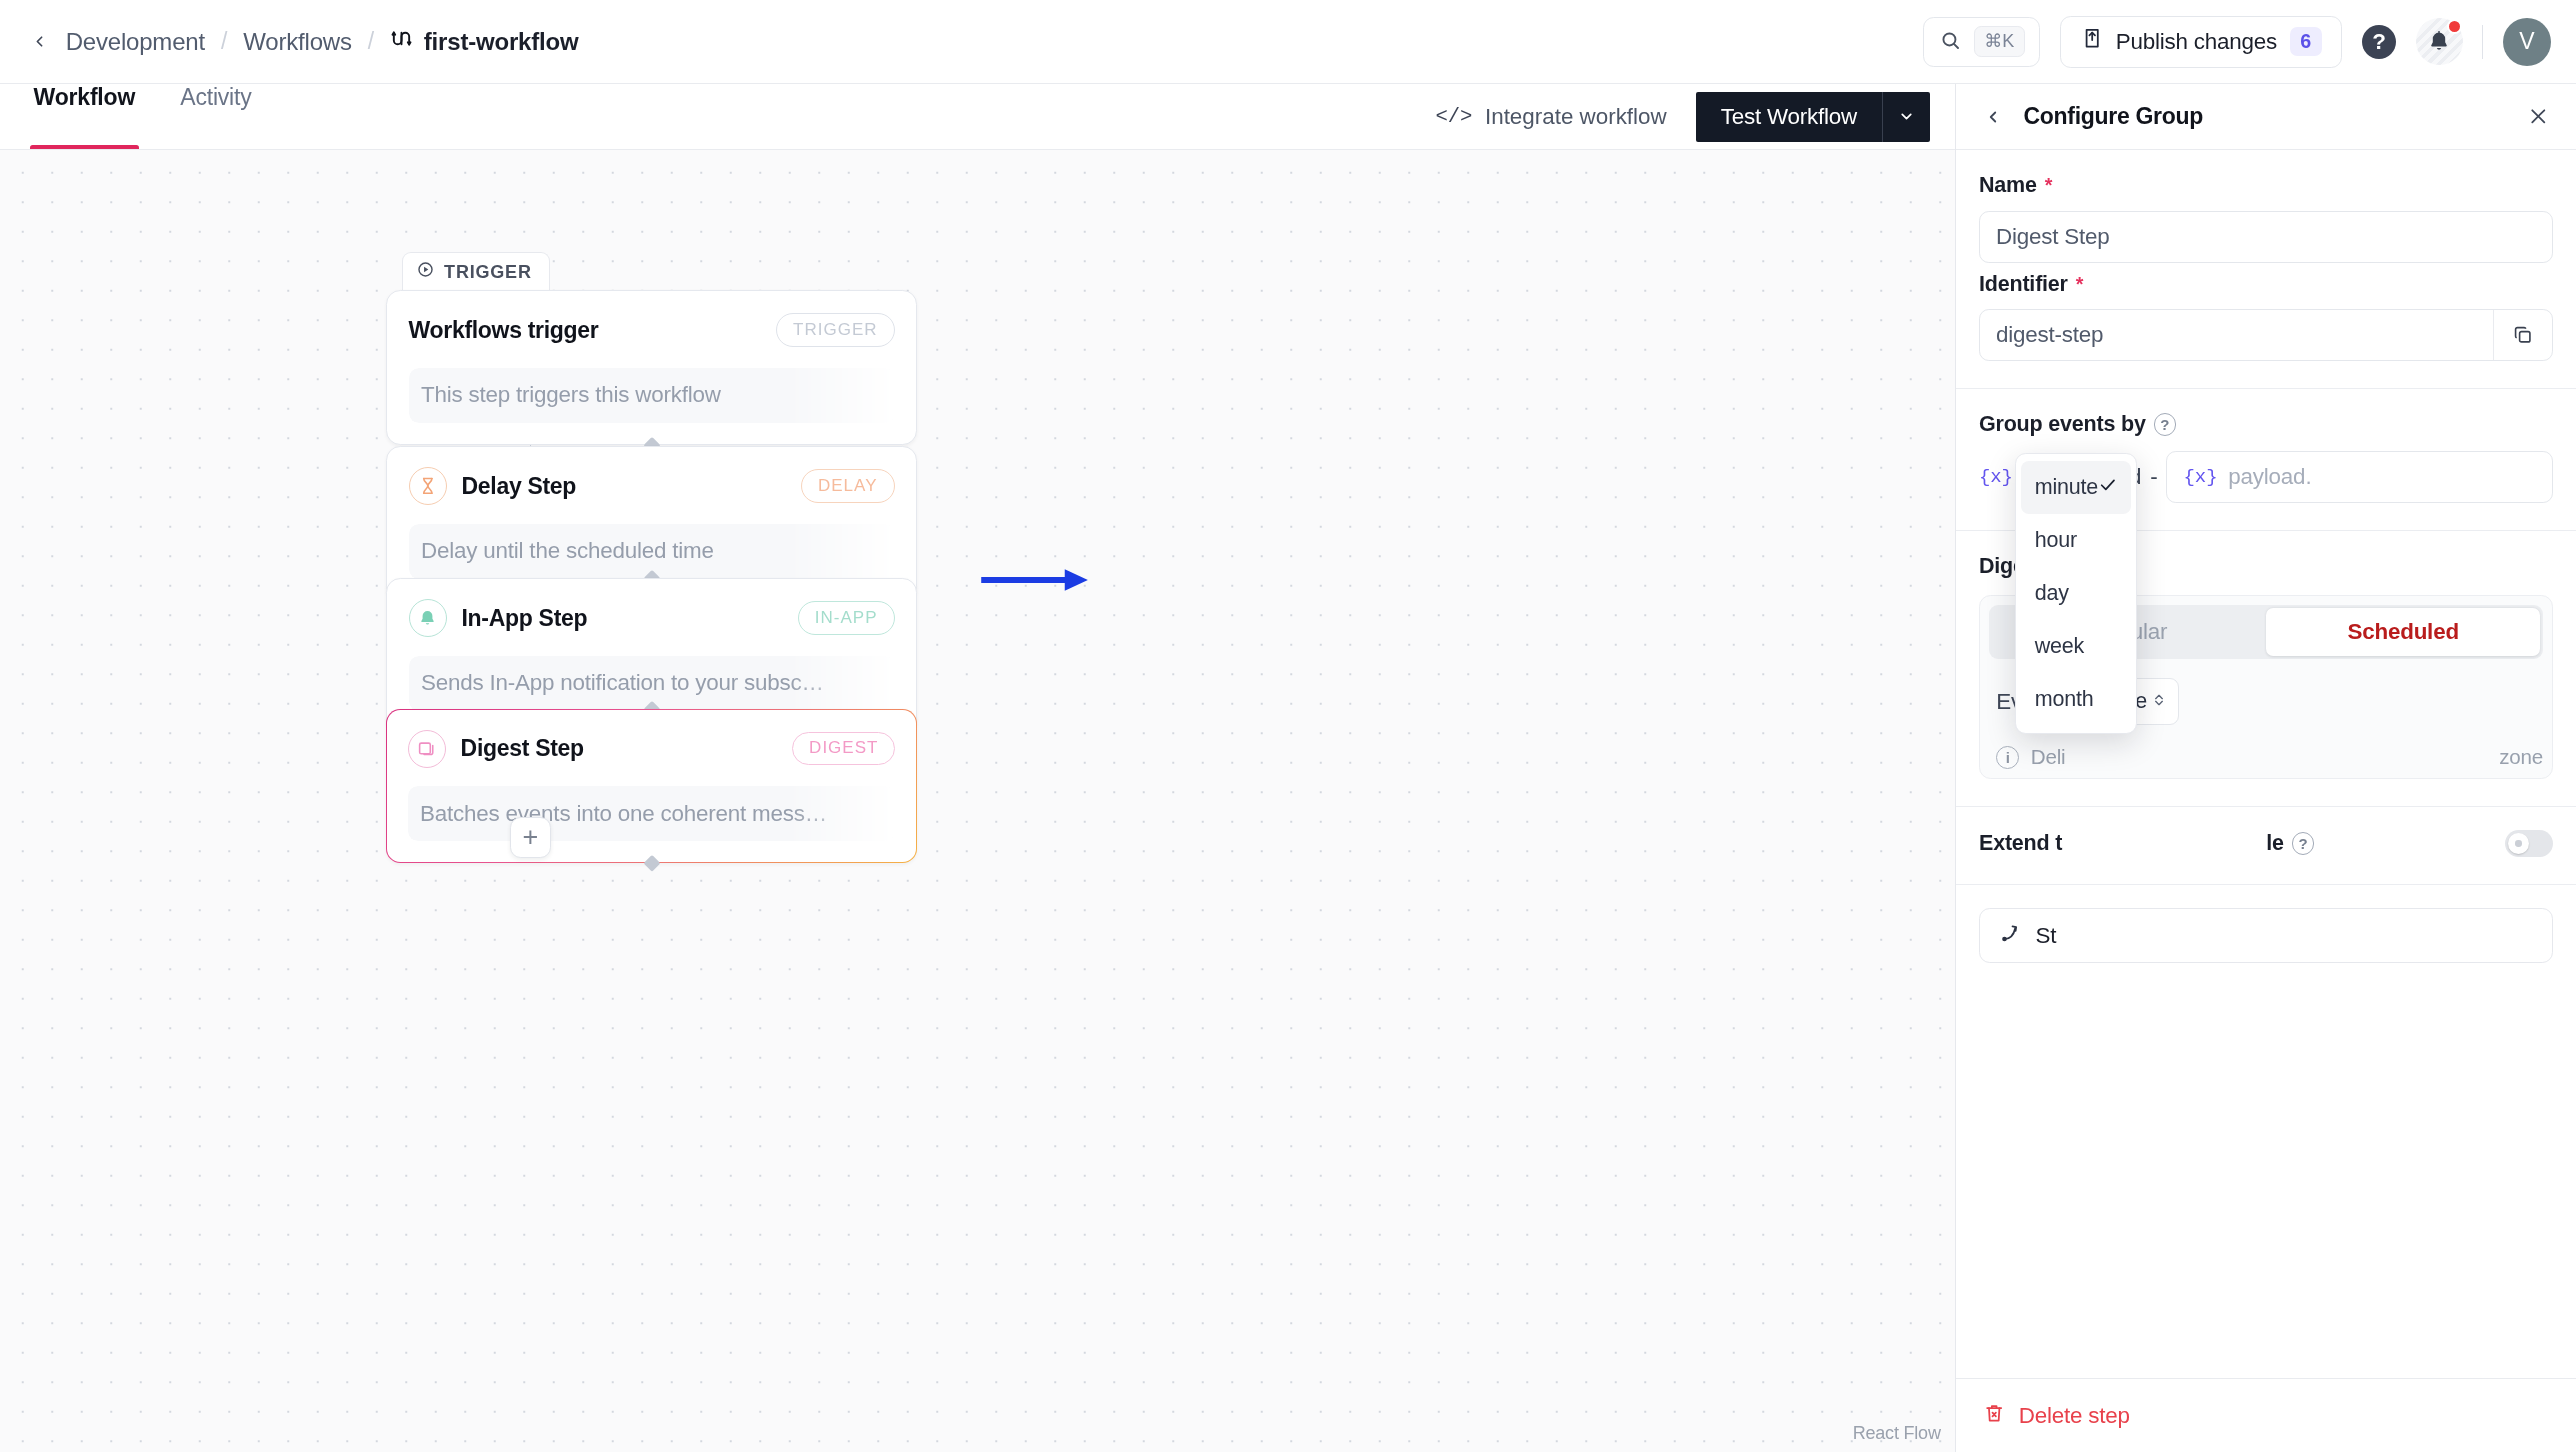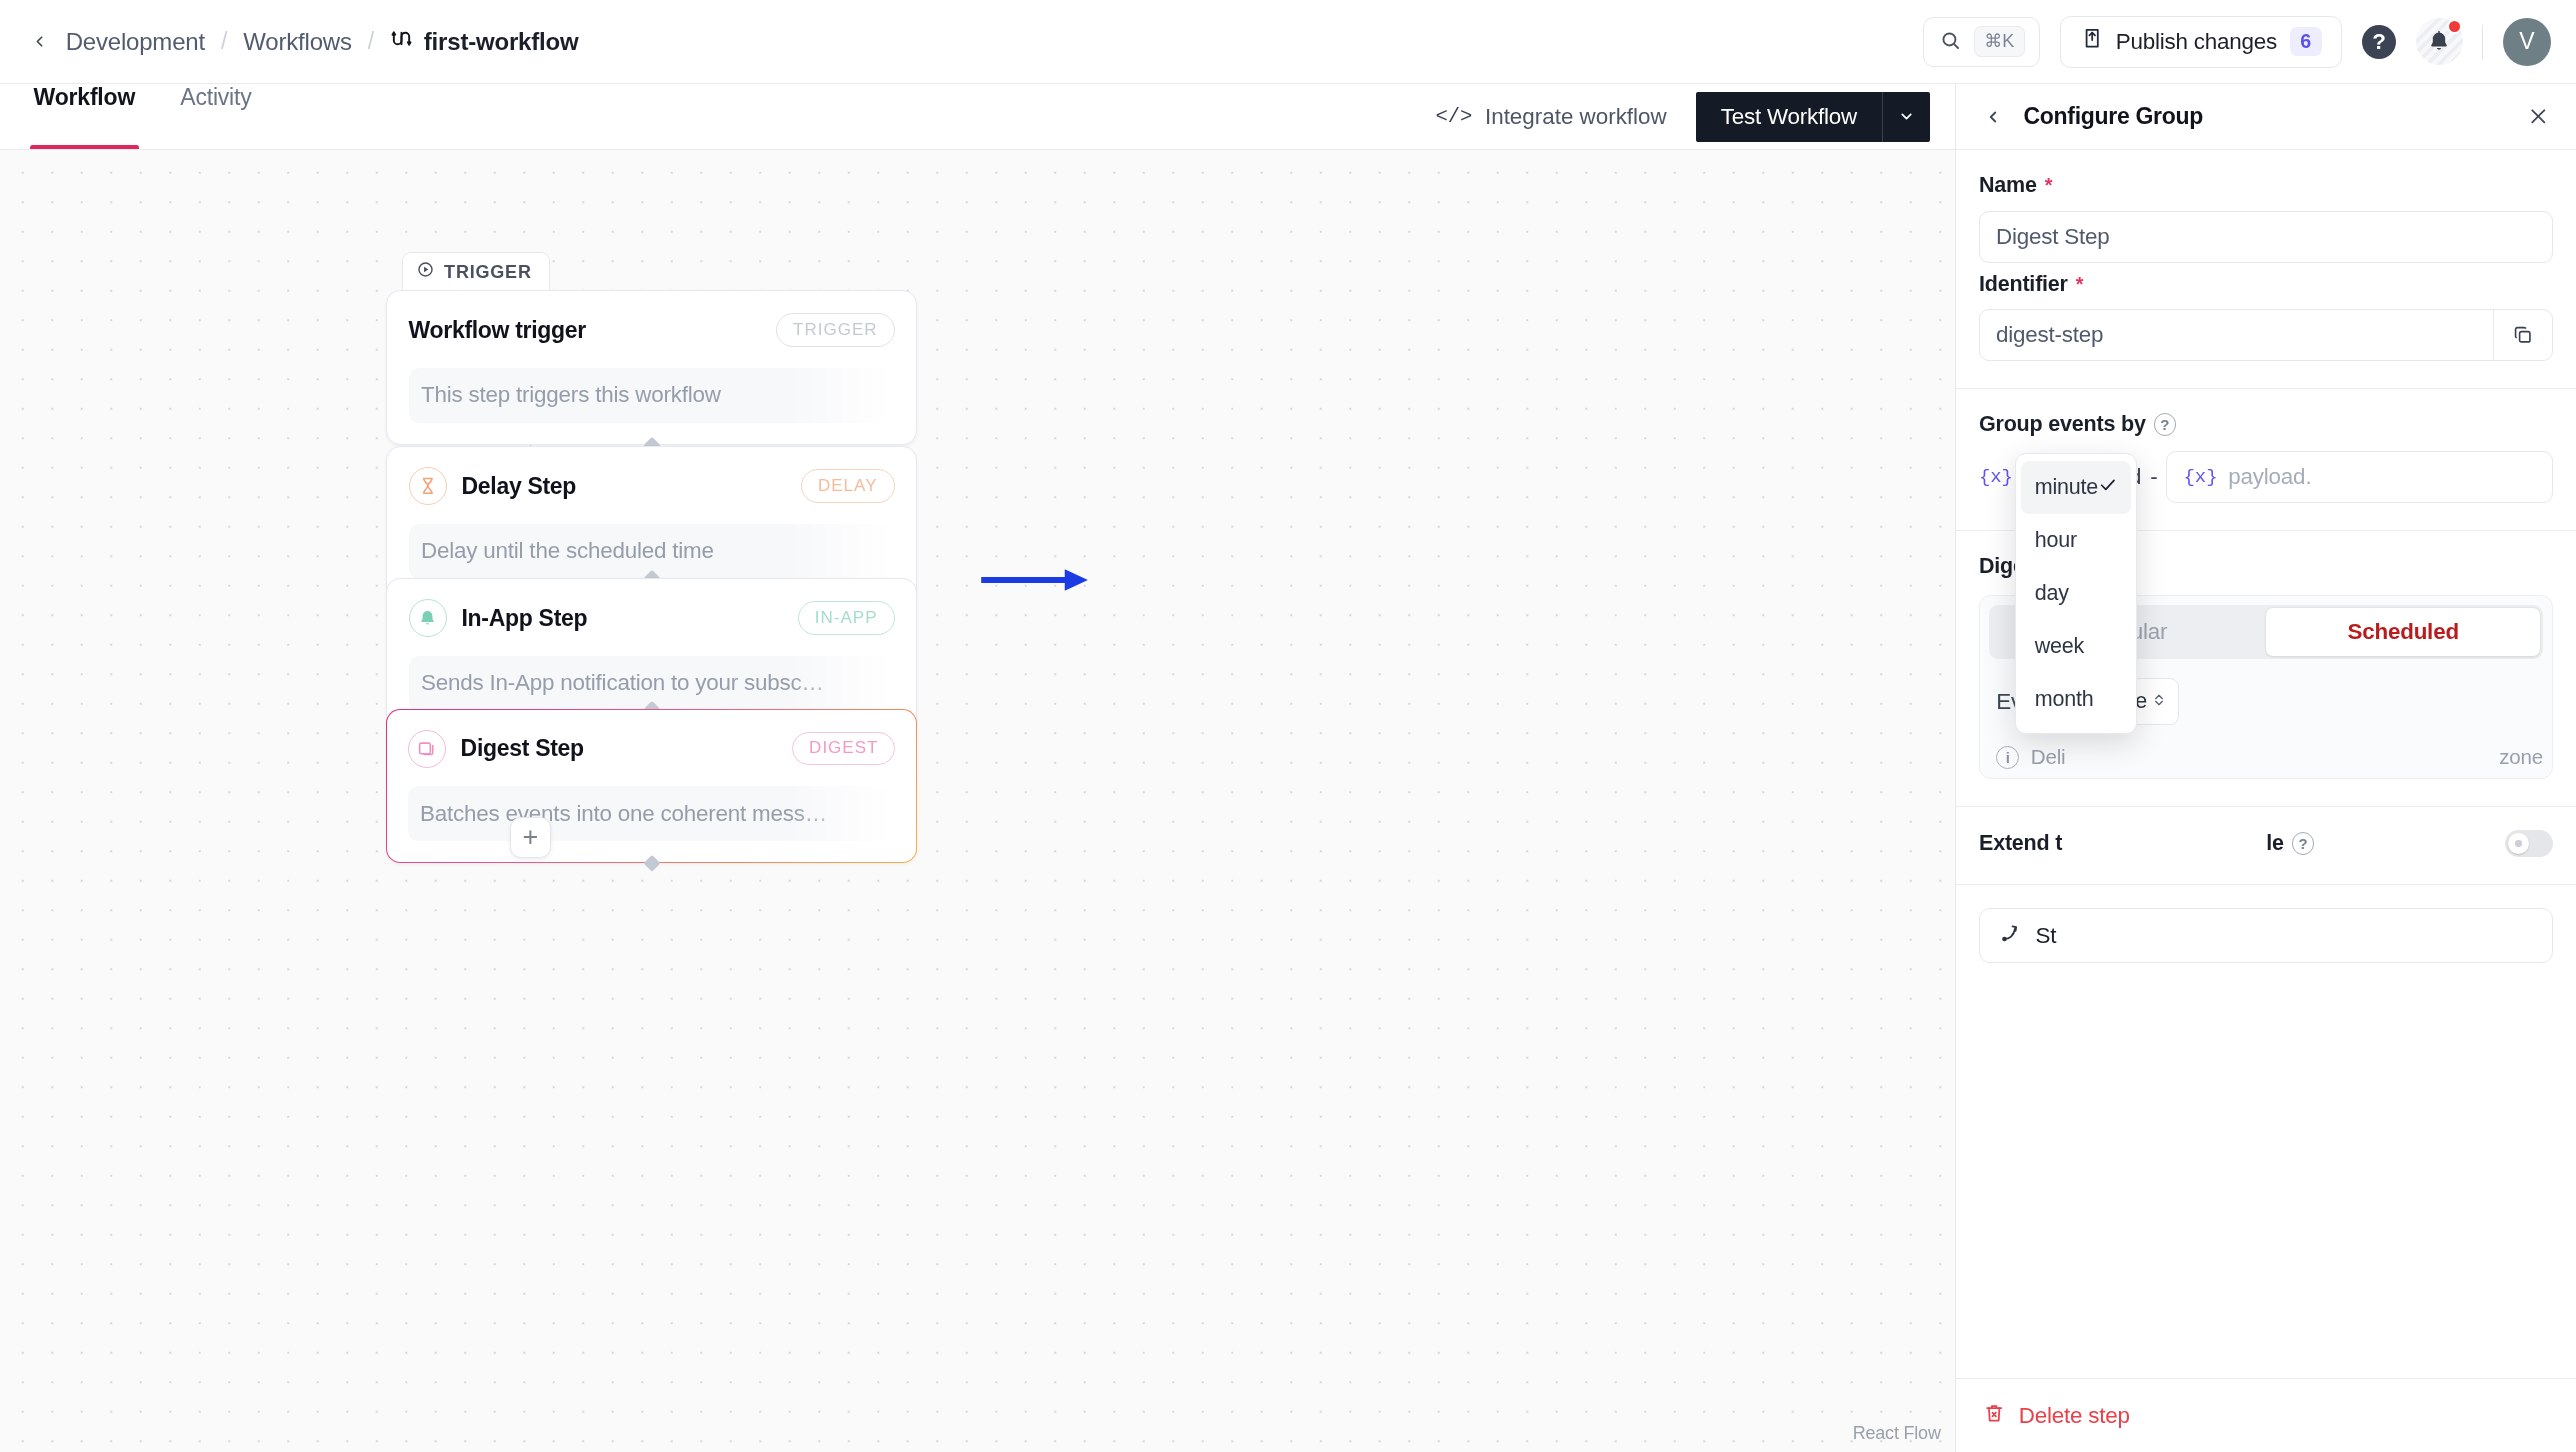--- a/index.html
+++ b/index.html
@@ -361,21 +361,21 @@
                 <svg width="17" height="17" viewBox="0 0 24 24" fill="none" stroke="#49505f" stroke-width="2">
                     <circle cx="12" cy="12" r="9.2"></circle>
                     <polygon points="10 8.2 16 12 10 15.8" fill="#49505f" stroke="none"></polygon>
                   </svg>
               </span>
               <span>TRIGGER</span>
             </div>
             <div class="card">
               <div class="card-head">
                 <div class="card-head-left">
-                  <span class="step-title">Workflow trigger</span>
+                  <span class="step-title">Workflows trigger</span>
                 </div>
                 <span class="badge">TRIGGER</span>
               </div>
               <div class="card-sub">This step triggers this workflow</div>
             </div>
             <div class="handle" style="top:100%;"></div>
           </div>
 
           <div class="node" style="left:386px; top:296px;">
             <div class="handle" style="top:0;"></div>

